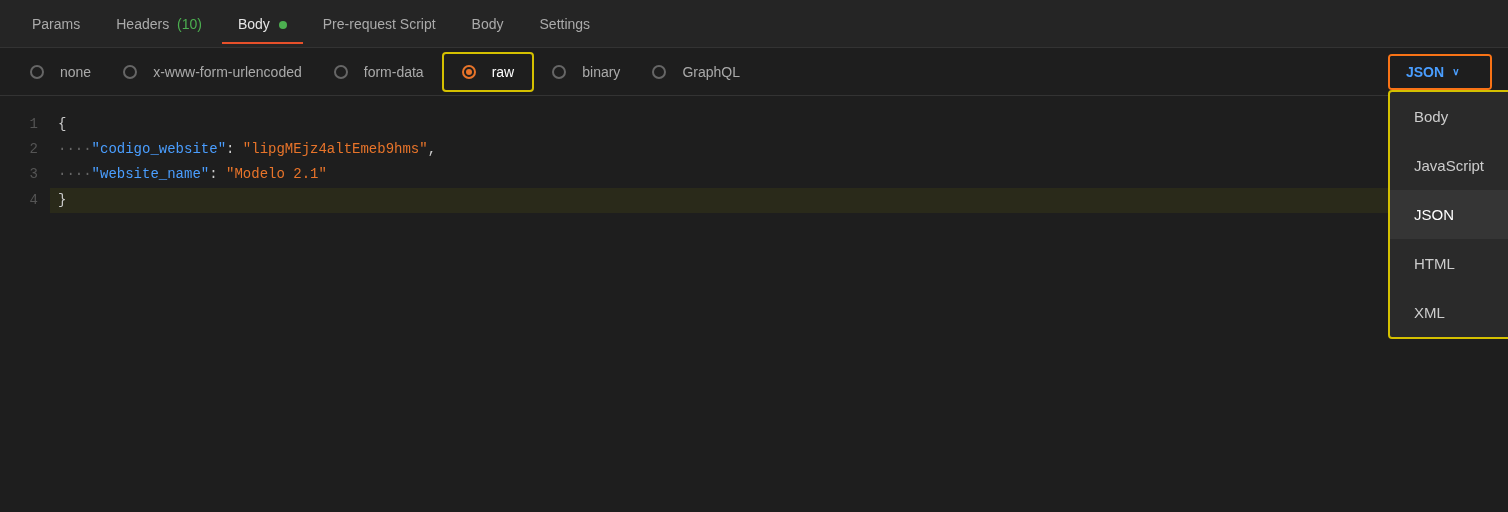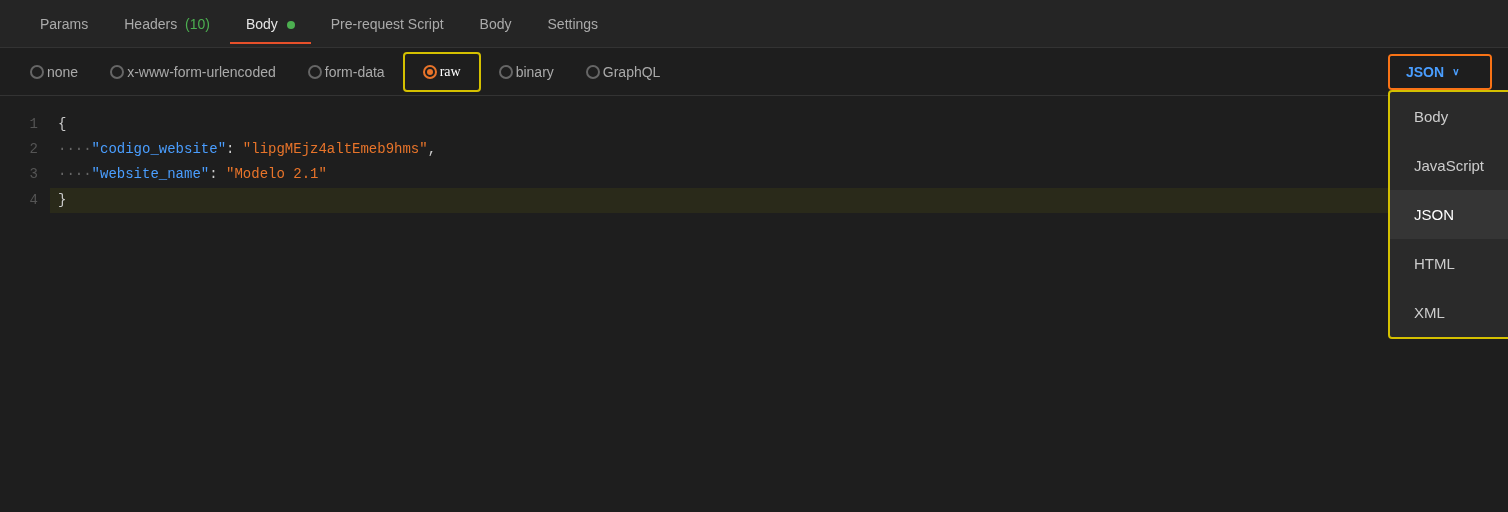--- a/index.html
+++ b/index.html
@@ -12,21 +12,21 @@
       height: 512px;
       overflow: hidden;
     }
 
     
     .tab-bar {
       display: flex;
       align-items: center;
       background: #252525;
       height: 48px;
-      padding: 0 24px;
+      padding: 0 16px;
       border-bottom: 1px solid #333;
       gap: 4px;
     }
     .tab-item {
       padding: 12px 16px;
       color: #aaaaaa;
       cursor: pointer;
       font-size: 14px;
       position: relative;
       white-space: nowrap;
@@ -65,21 +65,21 @@
       height: 48px;
       padding: 0 16px;
       border-bottom: 1px solid #333;
       gap: 4px;
       position: relative;
     }
 
     .radio-option {
       display: flex;
       align-items: center;
-      gap: 3px;
+      gap: 16px;
       padding: 8px 14px;
       color: #aaaaaa;
       cursor: pointer;
       border-radius: 4px;
       white-space: nowrap;
     }
     .radio-circle {
       width: 14px;
       height: 14px;
       border-radius: 50%;
@@ -95,21 +95,20 @@
     }
     .radio-circle.active::after {
       content: '';
       width: 6px;
       height: 6px;
       border-radius: 50%;
       background: #e8742a;
     }
     .radio-option.selected {
       color: #ffffff;
-      font-family: Liberation Serif, serif;
     }
 
     
     .raw-option-wrapper {
       border: 2px solid #d4c000;
       border-radius: 4px;
       padding: 2px 4px;
     }
 
     

